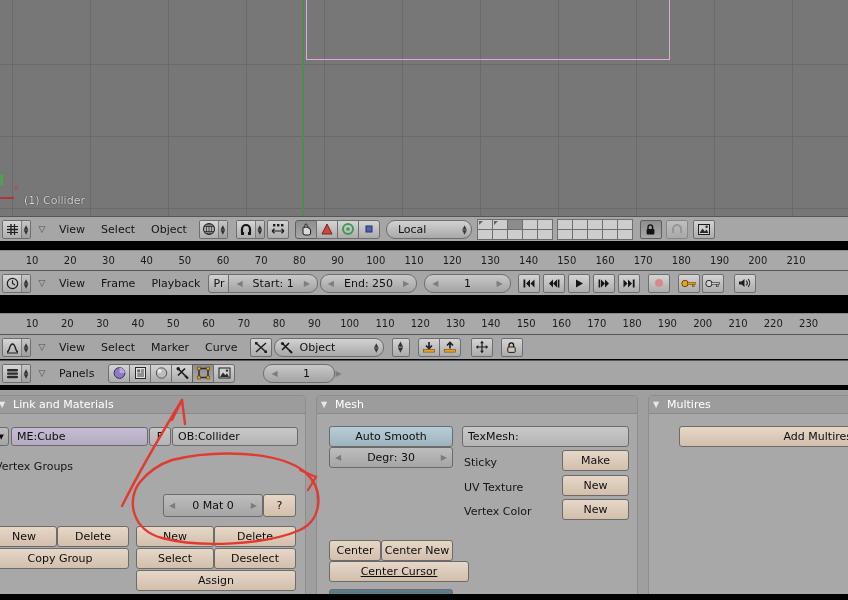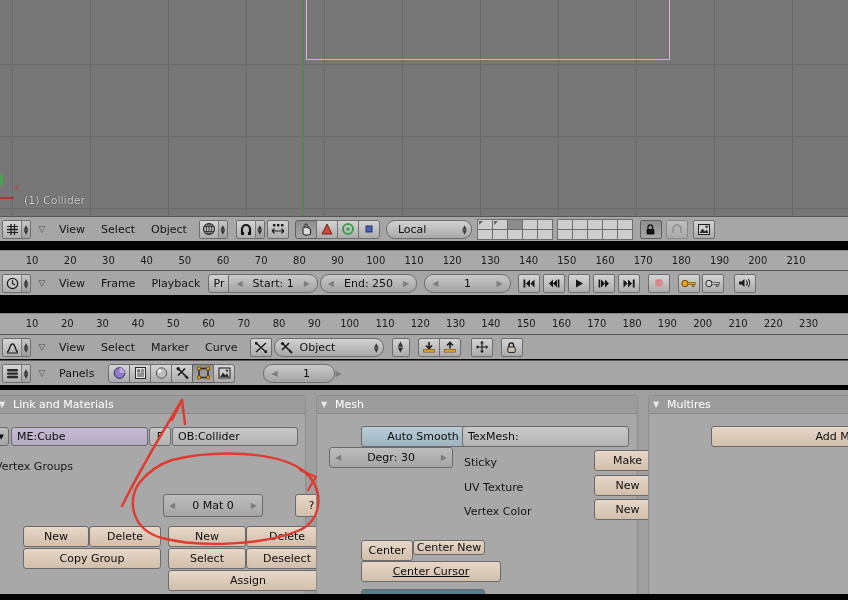--- a/index.html
+++ b/index.html
@@ -225,21 +225,20 @@
 
   
   .bbtn {
     position: absolute;
     background: linear-gradient(#e6d7c8,#d2bfab);
     border: 1px solid #6b6b6b;
     border-radius: 3px;
     font-size: 11px; color: #0d0d0d;
     display: flex; align-items: center; justify-content: center;
     line-height: 1;
-    margin-left: 32px;
   }
   .bbtn.tealtop {
     background: linear-gradient(#b8cdd6,#9db4bf);
   }
   .bbtn.teal {
     background: linear-gradient(#5d7f8c,#4c6c78);
     color: #ffffff;
   }
   .bfield {
     position: absolute;
@@ -769,21 +768,21 @@
         <div class="blabel" style="left:147px; top:42px;">Sticky</div>
         <div class="bbtn" style="left:245px; top:36px; width:67px; height:21px;">Make</div>
 
         <div class="blabel" style="left:147px; top:67px;">UV Texture</div>
         <div class="bbtn" style="left:245px; top:61px; width:67px; height:21px;">New</div>
 
         <div class="blabel" style="left:147px; top:91px;">Vertex Color</div>
         <div class="bbtn" style="left:245px; top:85px; width:67px; height:21px;">New</div>
 
         <div class="bbtn" style="left:12px; top:126px; width:52px; height:21px;">Center</div>
-        <div class="bbtn" style="left:64px; top:126px; width:72px; height:15px;">Center New</div>
+        <div class="bbtn" style="left:64px; top:126px; width:72px; height:21px;">Center New</div>
         <div class="bbtn" style="left:12px; top:147px; width:140px; height:21px;text-decoration:underline;">Center Cursor</div>
 
         <div class="bbtn teal" style="left:12px; top:175px; width:124px; height:21px;">Double Sided</div>
 
       </div>
     </div>
 
     <div class="panel" style="left:648px; top:5px; width:215px; height:205px;">
       <div class="panel-hdr">
         <span class="tri">▼</span>

